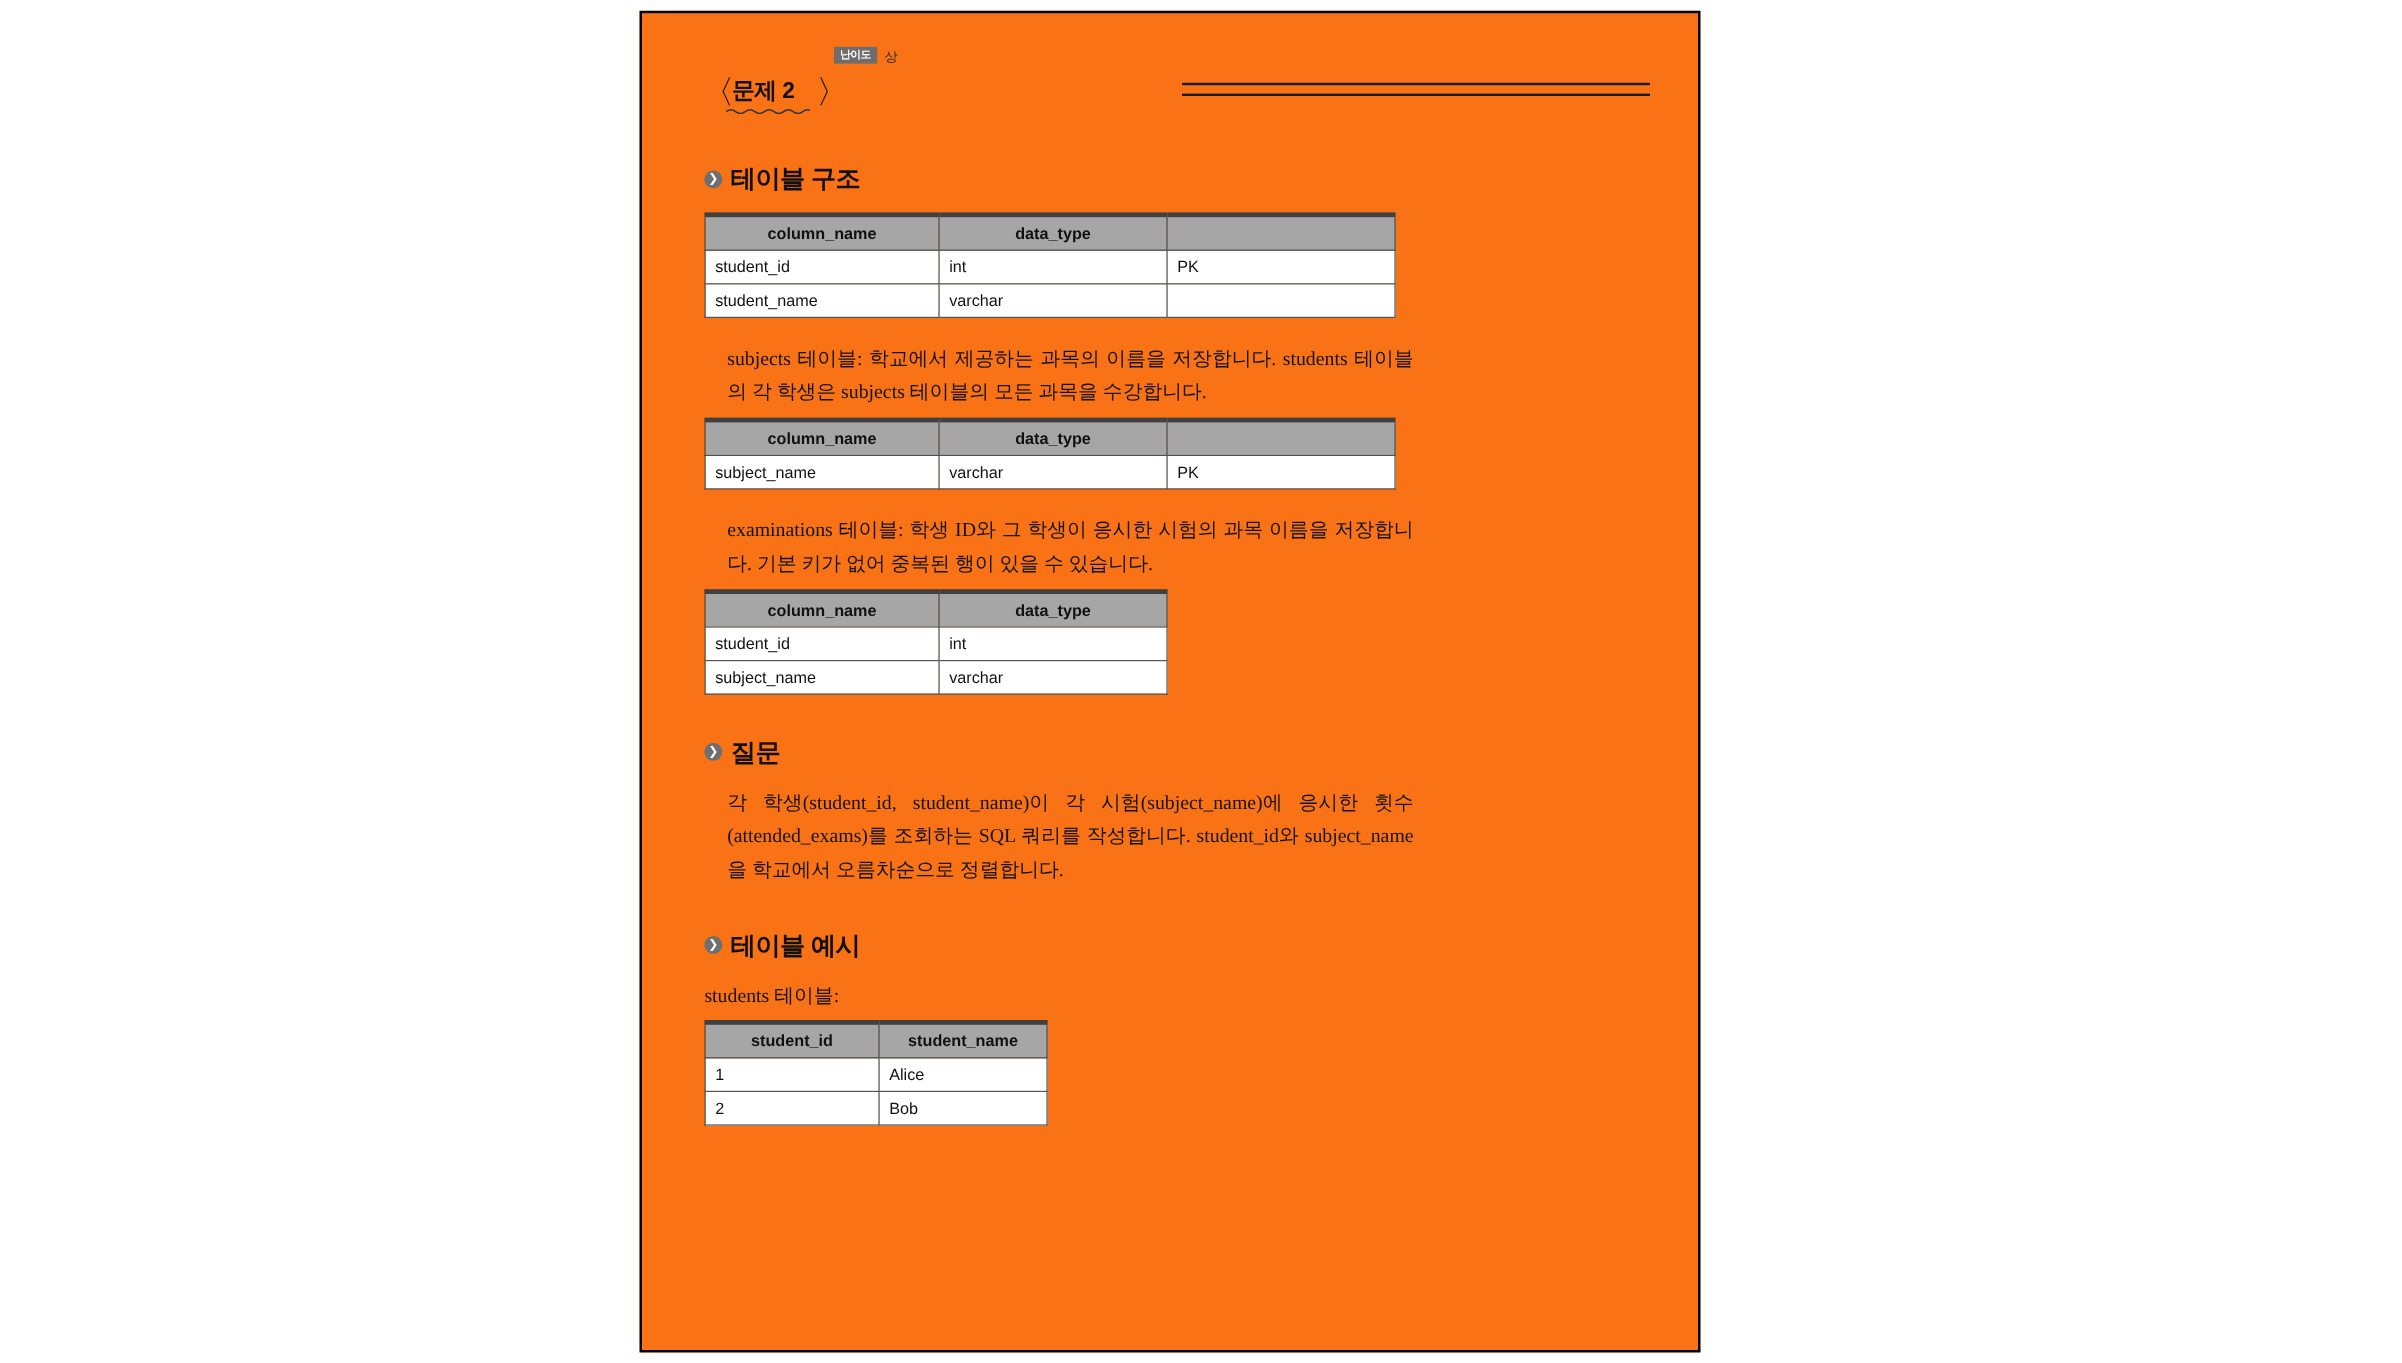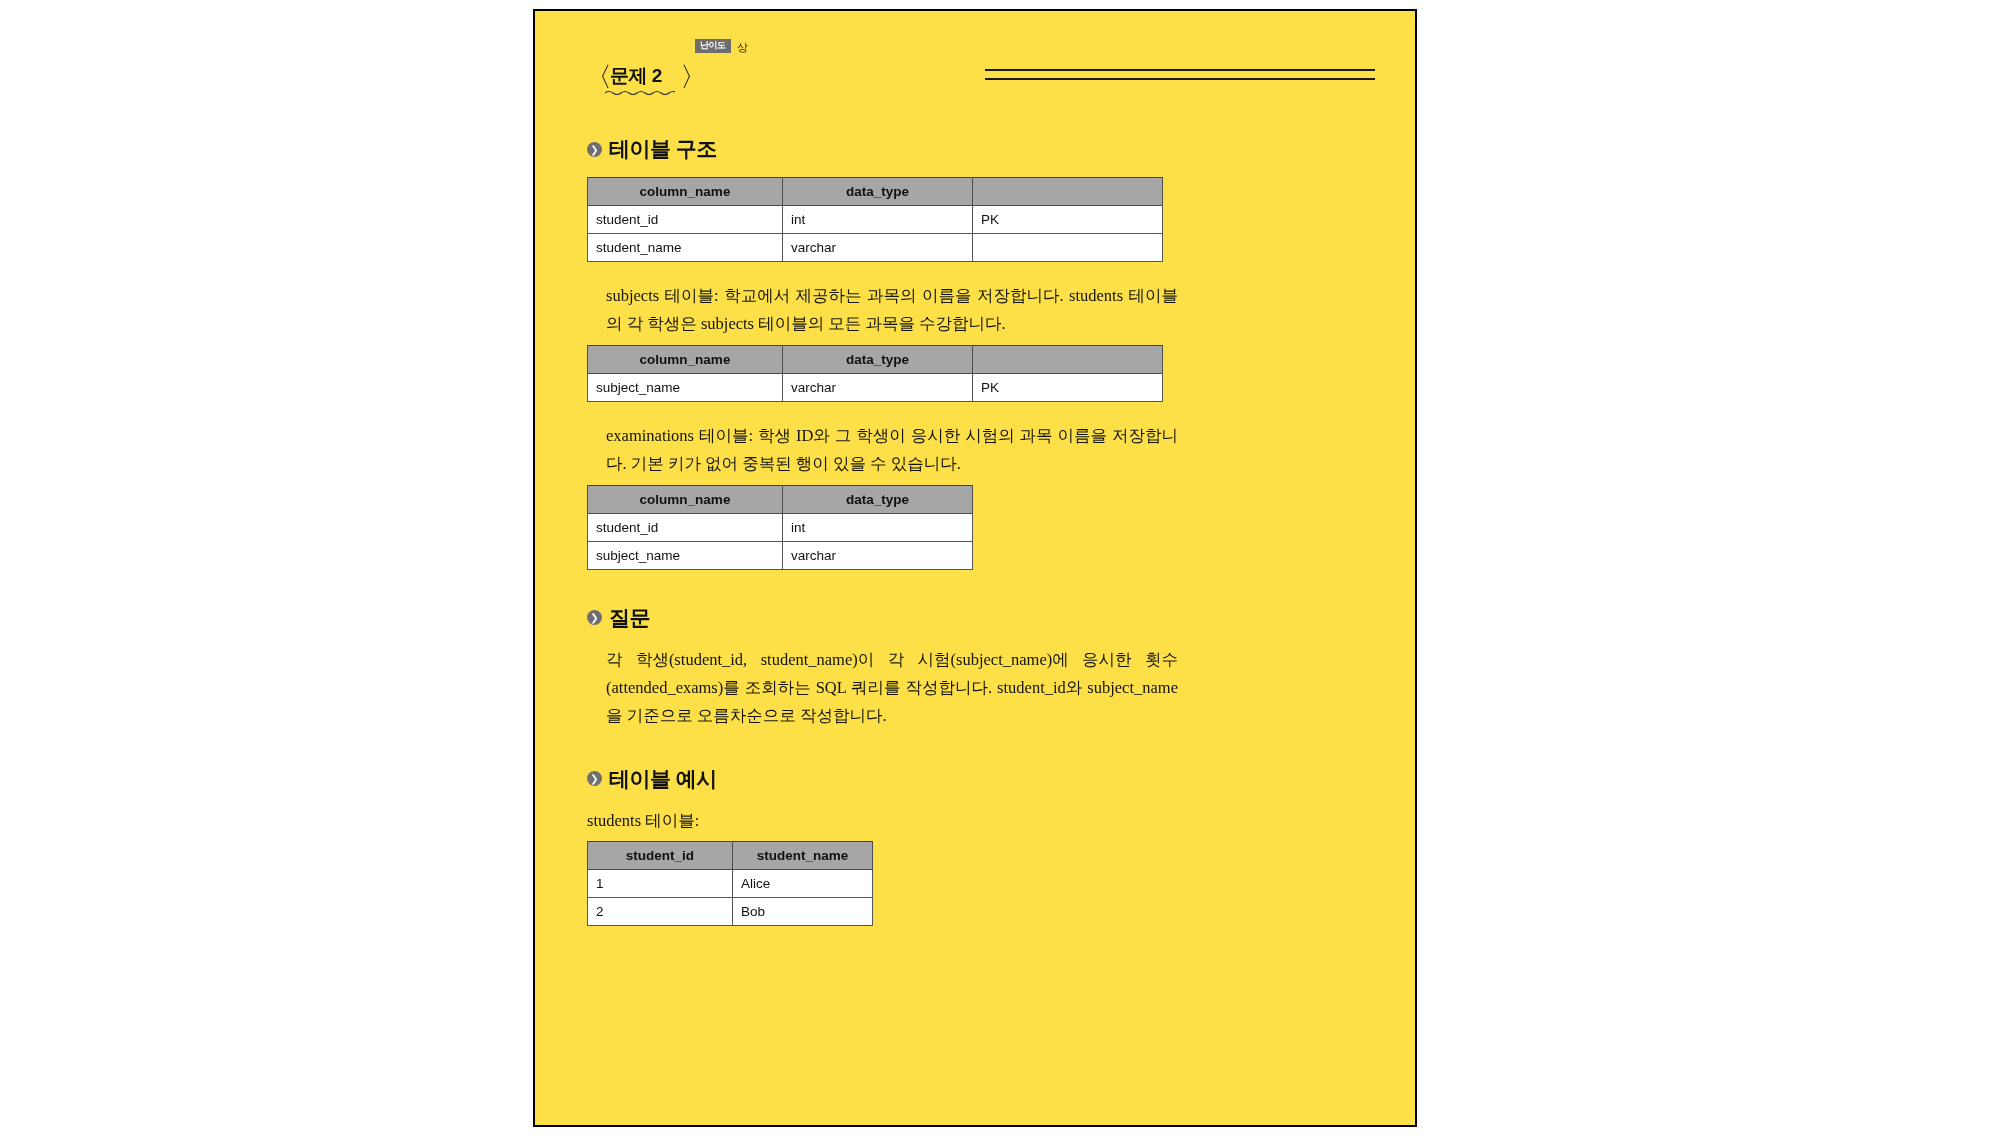--- a/index.html
+++ b/index.html
@@ -15,21 +15,21 @@
     color: #1a1a1a;
   }
 
   .page-frame {
     position: absolute;
     left: 533px;
     top: 9px;
     width: 884px;
     height: 1118px;
     border: 2px solid #000000;
-    background: #fde047;
+    background: #f97316;
     box-sizing: border-box;
   }
 
   .content {
     position: absolute;
     left: 50px;
     top: 28px;
     width: 790px;
   }
 
@@ -162,21 +162,21 @@
     font-size: 13.5px;
   }
   table.doc-table td {
     border-bottom: 1px solid #555555;
     border-left: 1px solid #555555;
     border-right: 1px solid #555555;
     padding: 6px 8px;
     text-align: left;
     background: #ffffff;
   }
-  table.doc-table tr:first-child th { border-top: 1px solid #404040; text-align: center; }
+  table.doc-table tr:first-child th { border-top: 4px solid #404040; text-align: center; }
   .tbl-struct col.c1 { width: 195px; }
   .tbl-struct col.c2 { width: 190px; }
   .tbl-struct col.c3 { width: 190px; }
   .tbl-exam col.c1 { width: 195px; }
   .tbl-exam col.c2 { width: 190px; }
   .tbl-ex col.c1 { width: 145px; }
   .tbl-ex col.c2 { width: 140px; }
   .gap-after-table { height: 20px; }
 </style>
 </head>
@@ -277,21 +277,21 @@
         <td>varchar</td>
       </tr>
     </tbody>
       </table>
 
     <div class="section-head">
       <span class="sec-bullet">❯</span>
       <span class="sec-title">질문</span>
     </div>
 
-    <p class="para just">각 학생(student_id, student_name)이 각 시험(subject_name)에 응시한 횟수(attended_exams)를 조회하는 SQL 쿼리를 작성합니다. student_id와 subject_name을 기준으로 오름차순으로 작성합니다.</p>
+    <p class="para just">각 학생(student_id, student_name)이 각 시험(subject_name)에 응시한 횟수(attended_exams)를 조회하는 SQL 쿼리를 작성합니다. student_id와 subject_name을 학교에서 오름차순으로 정렬합니다.</p>
 
     <div class="section-head">
       <span class="sec-bullet">❯</span>
       <span class="sec-title">테이블 예시</span>
     </div>
 
     <p class="para">students 테이블:</p>
 
     <table class="doc-table tbl-ex">
       <colgroup>

